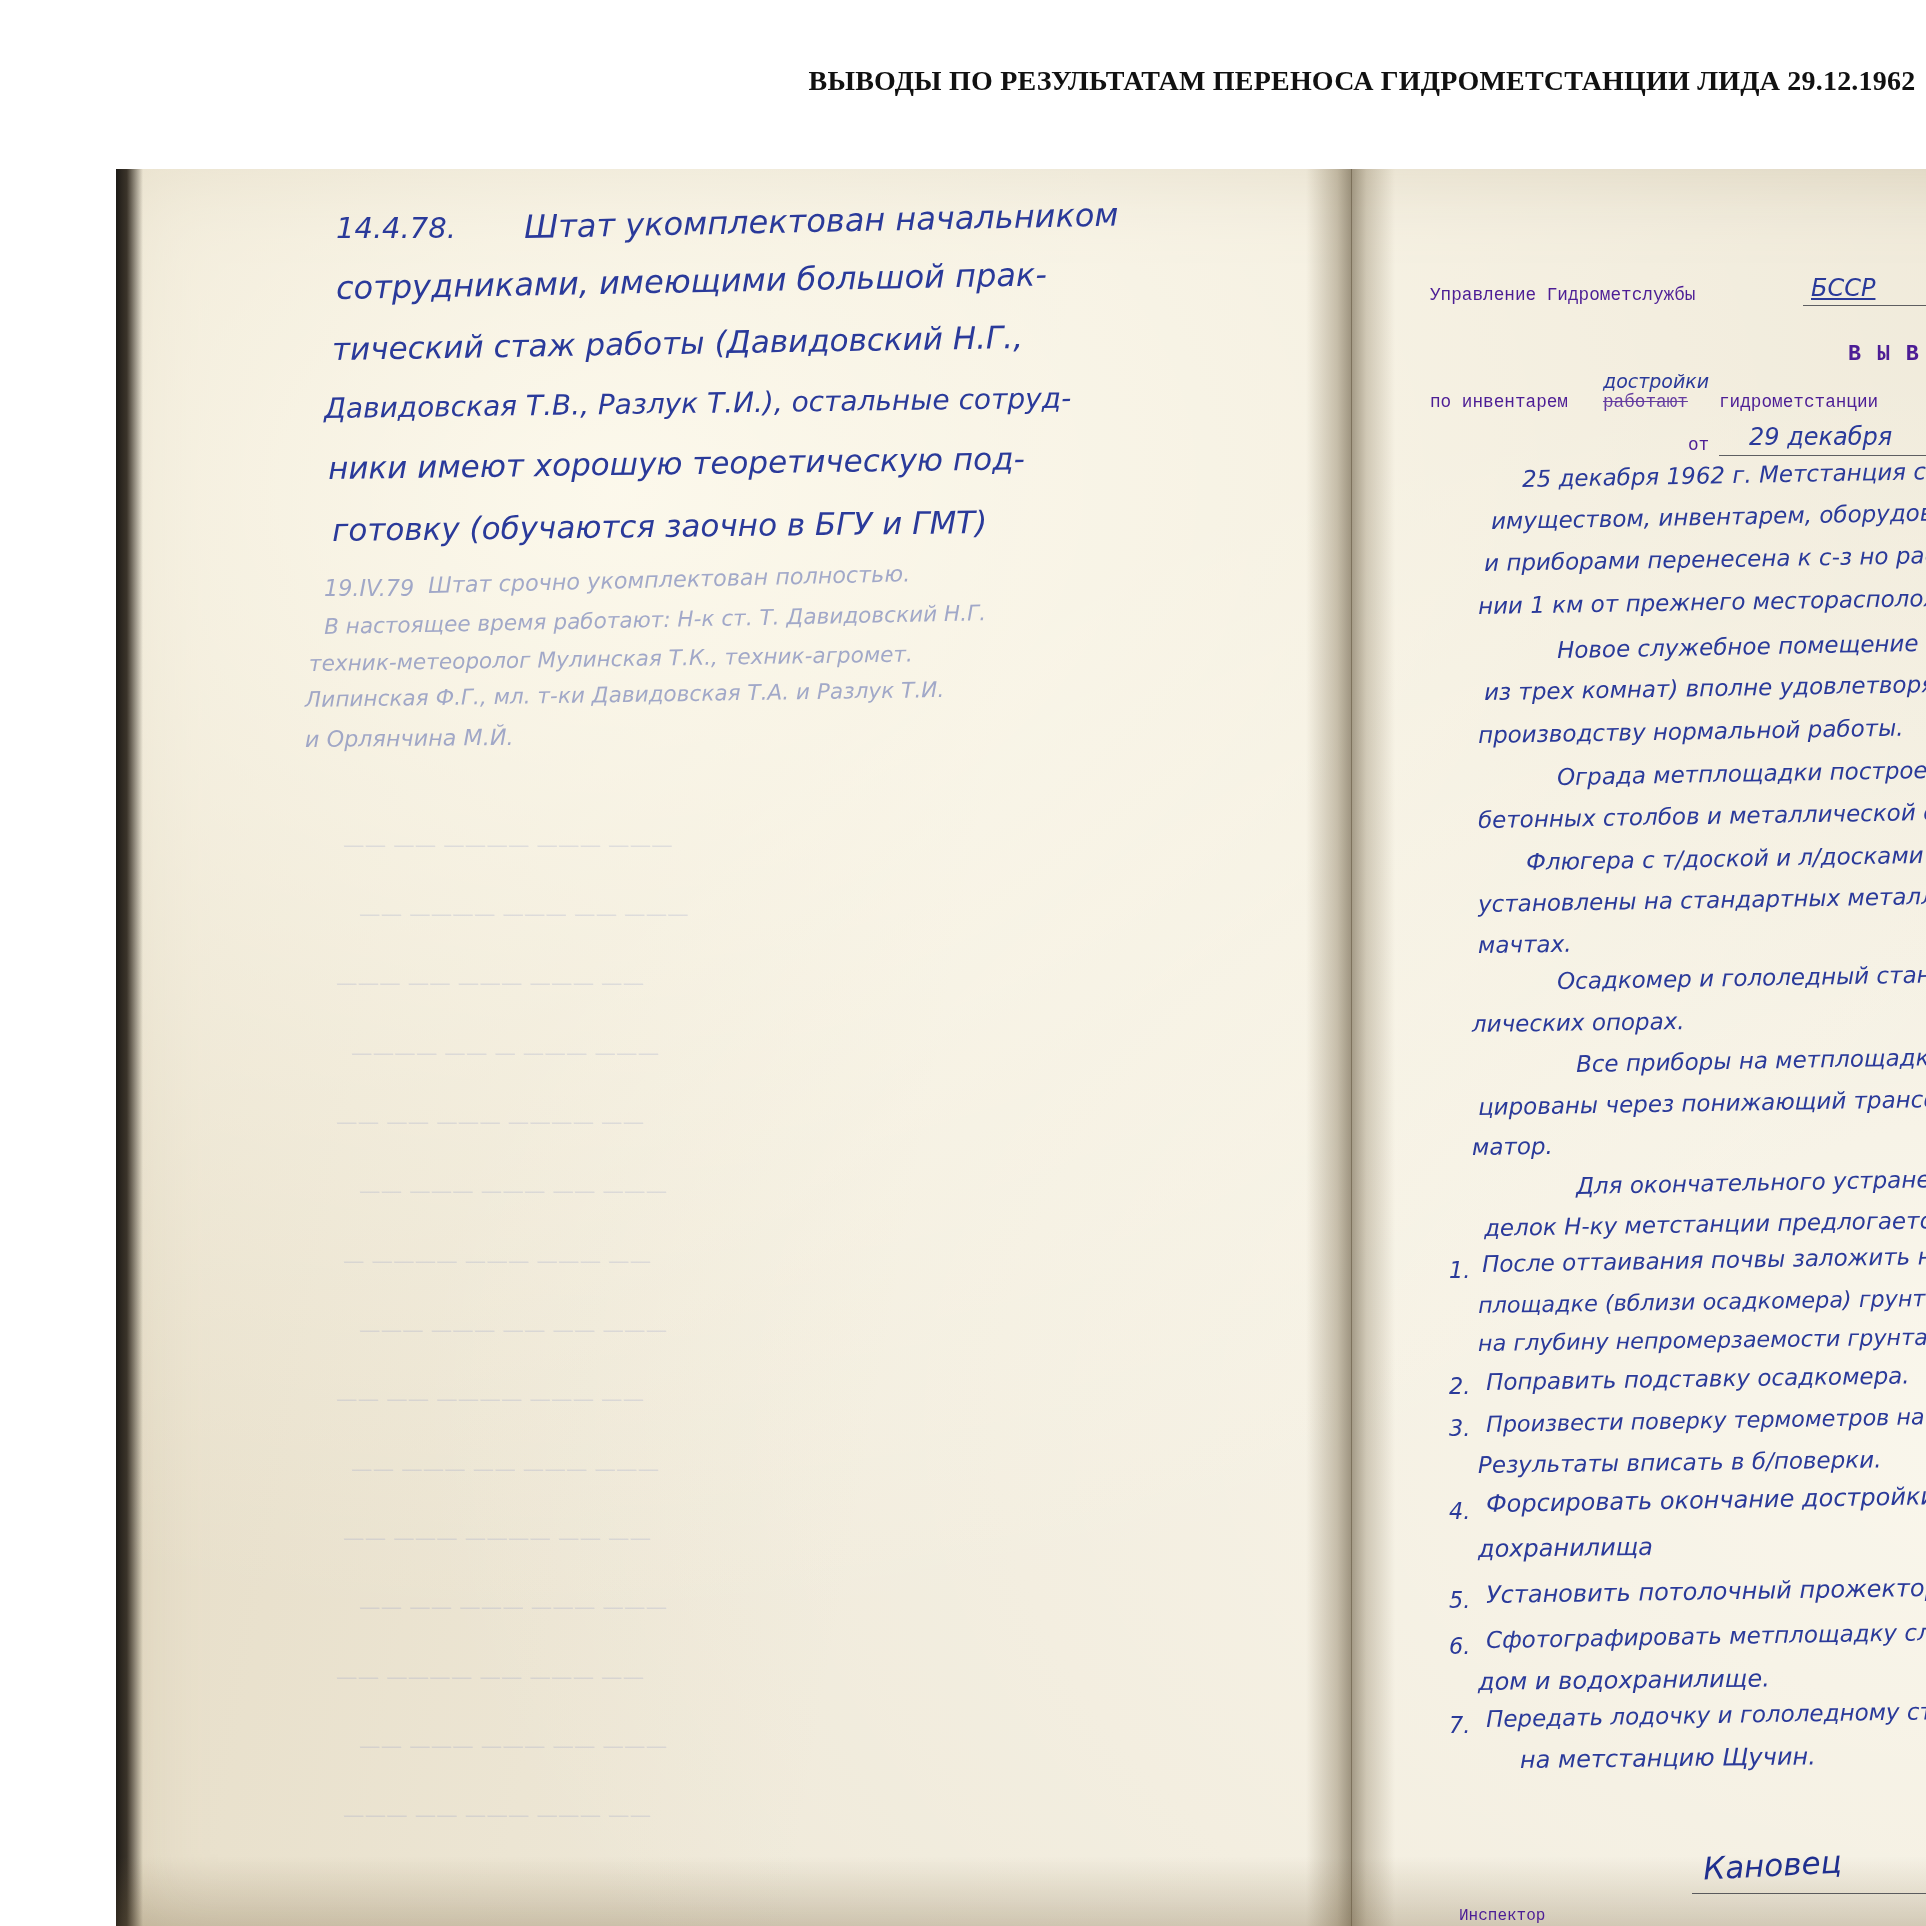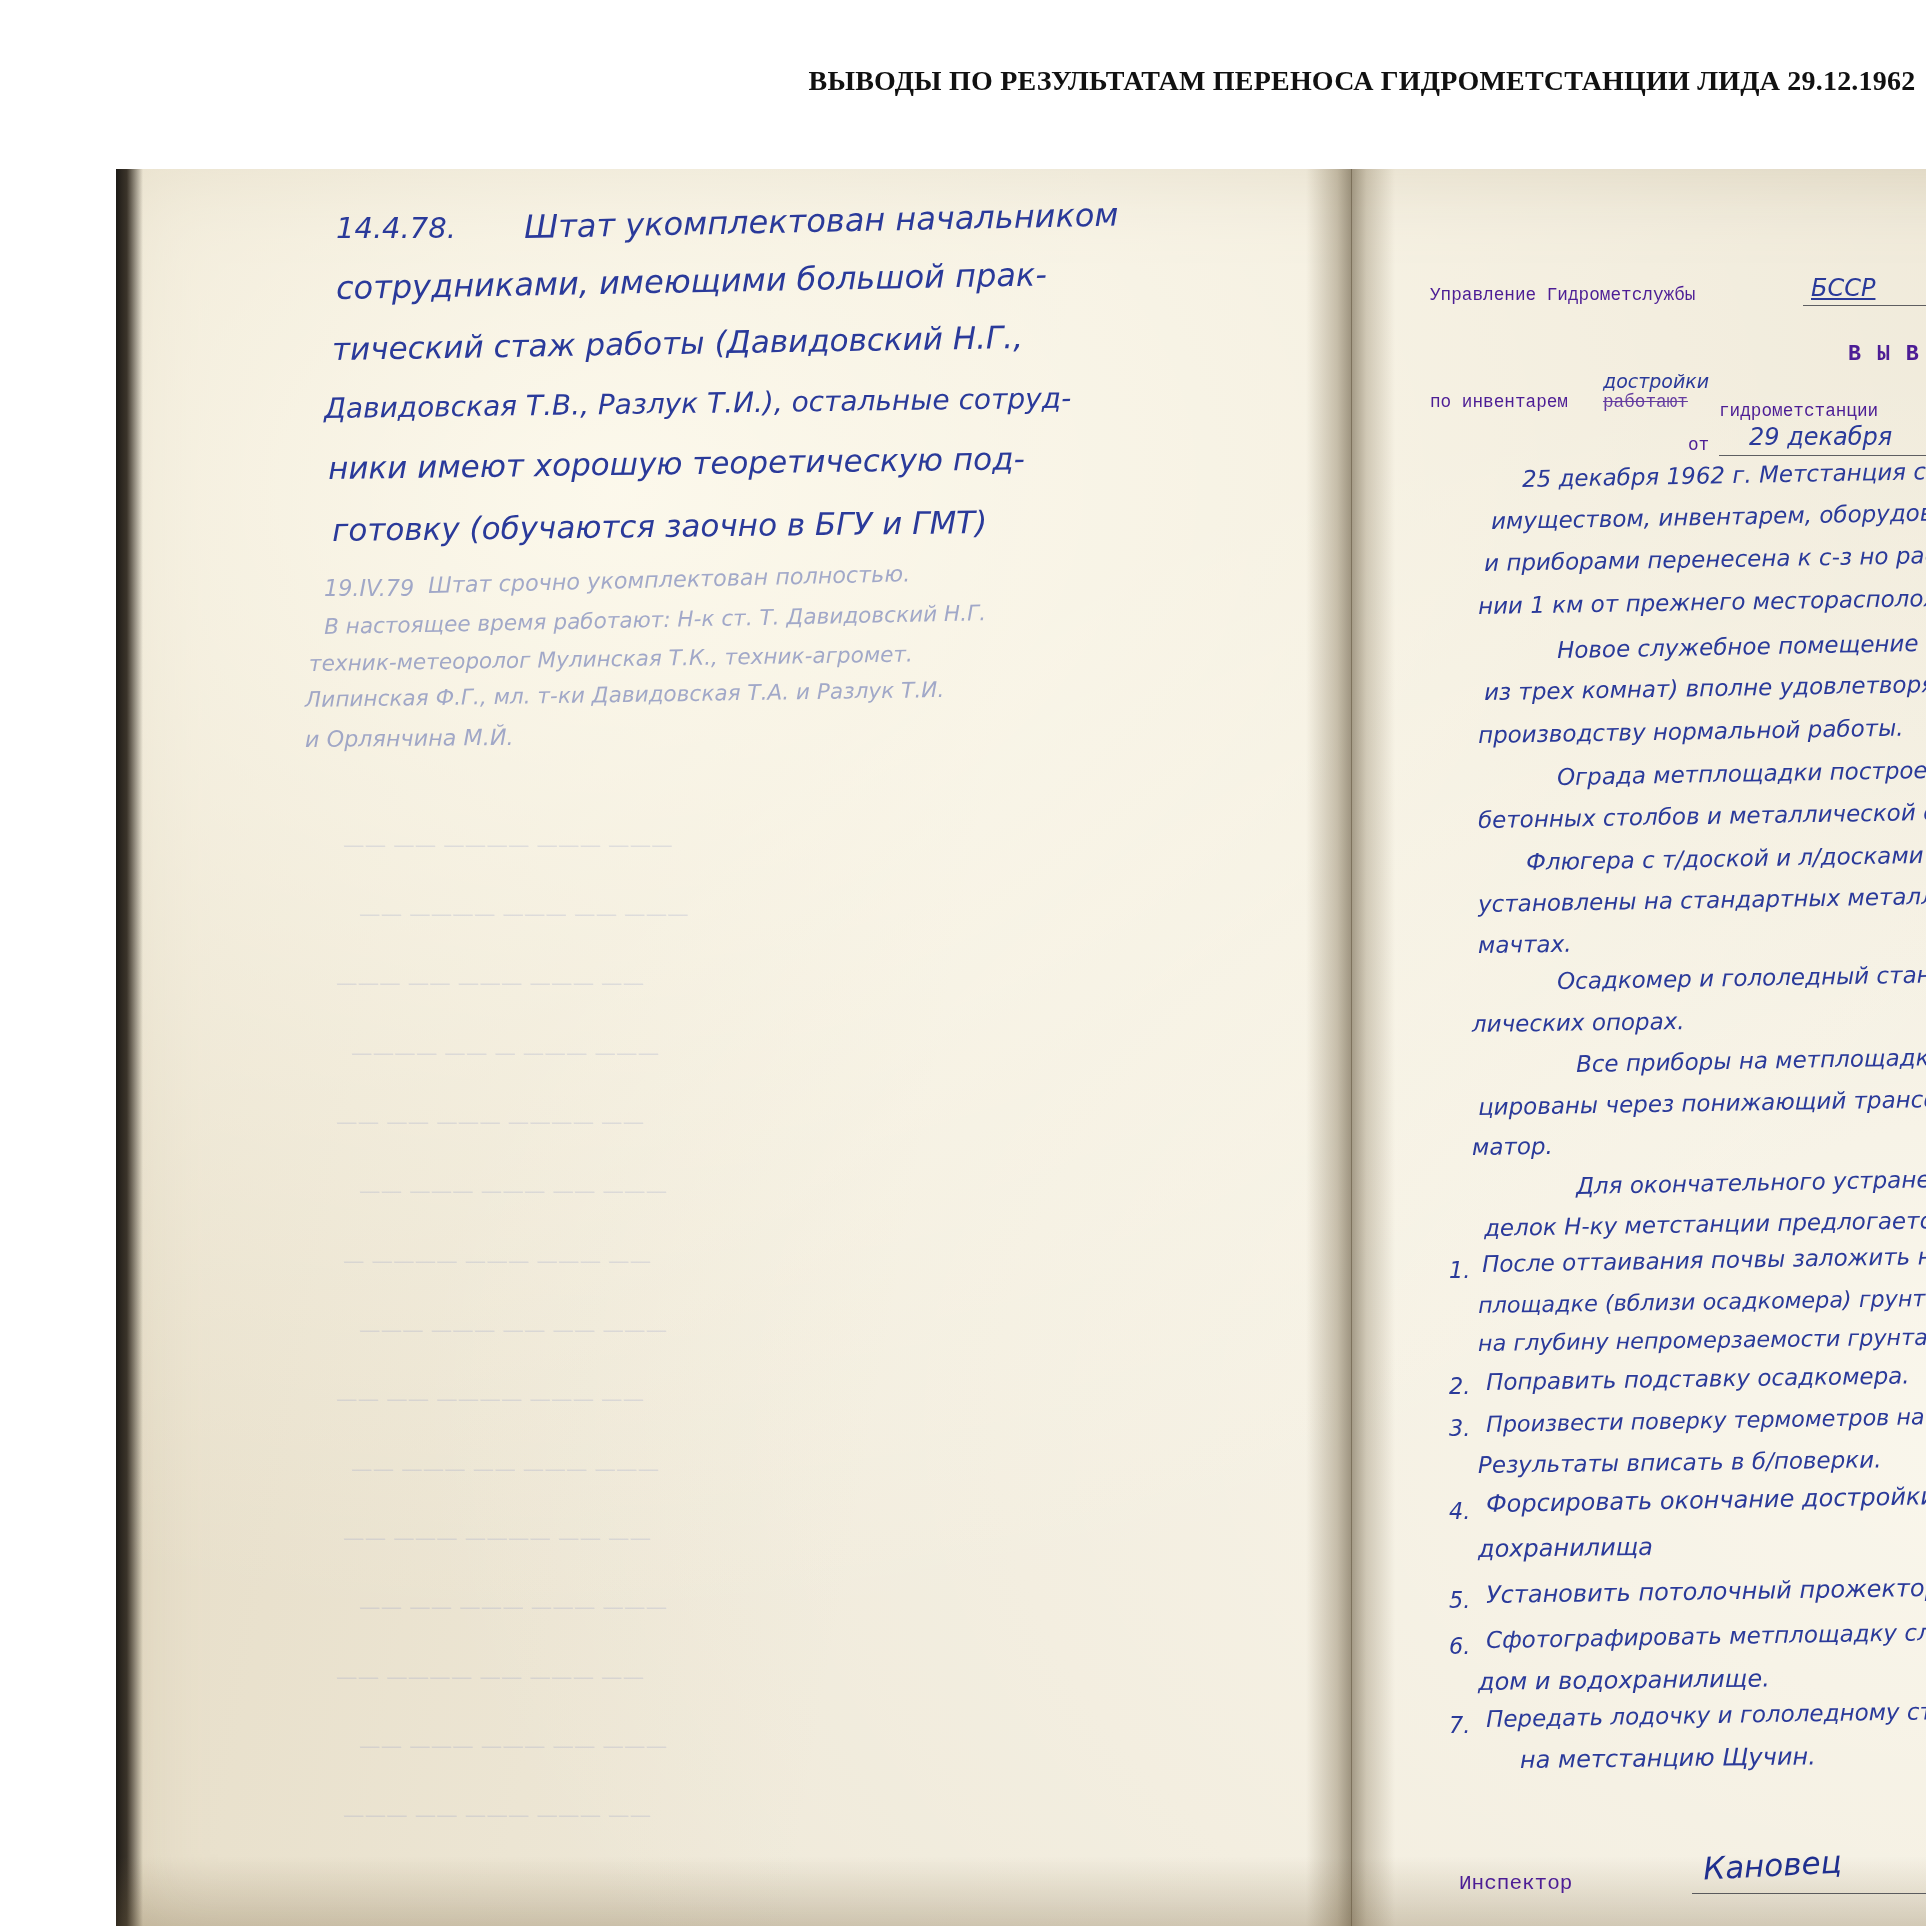--- a/index.html
+++ b/index.html
@@ -179,21 +179,21 @@
 
     <div class="ln pr" style="left:35px; top:116px; font-size:17.7px;">Управление Гидрометслужбы</div>
     <div class="ln hw" style="left:416px; top:105px; font-size:24px;text-decoration:underline;">БССР</div>
     <div class="rule" style="left:408px; top:136px; width:743px;"></div>
 
     <div class="ln pr" style="left:453px; top:173px; font-size:21.6px; letter-spacing:1.5px; font-weight:600;">В Ы В О Д Ы</div>
 
     <div class="ln pr" style="left:35px; top:223px; font-size:17.7px;">по инвентарем</div>
     <div class="ln pr" style="left:208px; top:223px; font-size:17.7px; text-decoration:line-through; opacity:0.85;">работают</div>
     <div class="ln hw" style="left:208px; top:201px; font-size:19px;">достройки</div>
-    <div class="ln pr" style="left:324px; top:232px; font-size:17.7px;">гидрометстанции</div>
+    <div class="ln pr" style="left:324px; top:223px; font-size:17.7px;">гидрометстанции</div>
 
     <div class="ln pr" style="left:293px; top:266px; font-size:17.7px;">от</div>
     <div class="ln hw" style="left:327px; top:254px; font-size:24px;margin-left:27px;">29 декабря</div>
     <div class="rule" style="left:324px; top:286px; width:239px;"></div>
 
     <div class="ln hw" style="left:127px; top:297px; font-size:23px; transform:rotate(-1.1deg);">25 декабря 1962 г. Метстанция со всем</div>
     <div class="ln hw" style="left:96px; top:339px; font-size:23px; transform:rotate(-1.1deg);">имуществом, инвентарем, оборудованием</div>
     <div class="ln hw" style="left:89px; top:381px; font-size:23px; transform:rotate(-1.0deg);">и приборами перенесена к с-з но расстоя-</div>
     <div class="ln hw" style="left:83px; top:424px; font-size:23px; transform:rotate(-1.0deg);">нии 1 км от прежнего месторасположения.</div>
 
@@ -238,21 +238,21 @@
     <div class="ln hw" style="left:91px; top:1412px; font-size:24px; transform:rotate(-0.9deg);">Установить потолочный прожектор.</div>
 
     <div class="ln hw" style="left:54px; top:1464px; font-size:22.3px;">6.</div>
     <div class="ln hw" style="left:91px; top:1458px; font-size:23px; transform:rotate(-1.0deg);">Сфотографировать метплощадку служебн.</div>
     <div class="ln hw" style="left:83px; top:1499px; font-size:24px; transform:rotate(-0.7deg);">дом и водохранилище.</div>
 
     <div class="ln hw" style="left:54px; top:1543px; font-size:22.3px;">7.</div>
     <div class="ln hw" style="left:91px; top:1537px; font-size:23px; transform:rotate(-1.0deg);">Передать лодочку и гололедному станку</div>
     <div class="ln hw" style="left:125px; top:1577px; font-size:24px; transform:rotate(-0.7deg);">на метстанцию Щучин.</div>
 
-    <div class="ln pr" style="left:64px; top:1703px; font-size:21px;">Инспектор</div>
+    <div class="ln pr" style="left:64px; top:1738px; font-size:16px;">Инспектор</div>
     <div class="ln sig" style="left:308px; top:1678px; font-size:31px; transform:rotate(-3deg);">Кановец</div>
     <div class="rule" style="left:297px; top:1724px; width:462px;"></div>
 
     <div class="ln sig" style="left:416px; top:1751px; font-size:32px; transform:rotate(-4deg);">Давидов</div>
 
   </div>
 
 </div>
 
 

